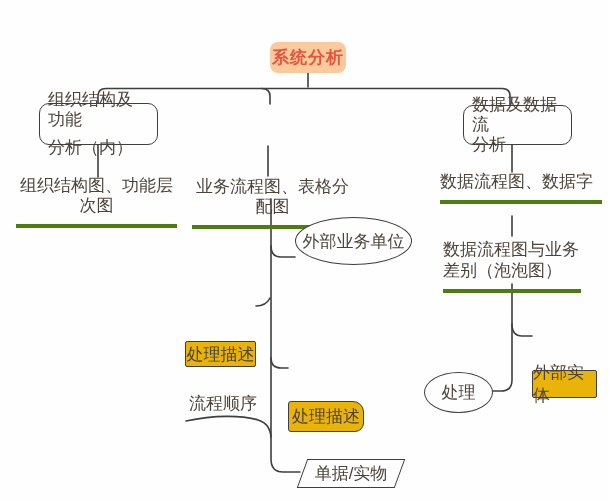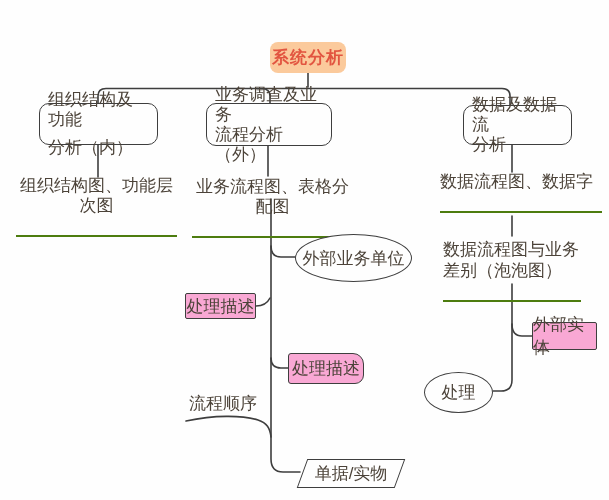--- a/index.html
+++ b/index.html
@@ -14,32 +14,32 @@
     background:#fbca9c;color:#e25540;border-radius:8px;
     display:flex;align-items:center;justify-content:center;
     font-weight:bold;letter-spacing:1px;
   }
   .branchbox{
     border:1.6px solid #3e3e3e;border-radius:10px;background:#fefefe;
     padding:2px 8px;line-height:20px;display:flex;flex-direction:column;justify-content:center;
   }
   .branchbox span{display:block;}
   .ulabel{
-    border-bottom:2px solid #4d7c0f;padding-bottom:19px;line-height:20px;
+    border-bottom:4px solid #4d7c0f;padding-bottom:8px;line-height:20px;
     text-align:center;background:transparent;
   }
   .ulabel.left-align{text-align:left;}
   .ulabel span{display:block;}
   .ellipse{
     border:1.4px solid #3e3e3e;border-radius:50%;background:#fefefe;
     display:flex;align-items:center;justify-content:center;
   }
   .rect{
-    border:1.4px solid #3e3e3e;border-radius:2px;background:#f9a8d4;
-    display:flex;align-items:center;justify-content:center;
+    border:1.4px solid #3e3e3e;border-radius:2px;background:#eab308;
+    display:flex;align-items:center;justify-content:center;margin-top:48px;
   }
   .rect.store{border-radius:3px 11px 9px 3px;}
   .plainlabel{line-height:18px;}
   .para-wrap{position:absolute;}
   .para-shape{
     position:absolute;left:0;top:0;width:100%;height:100%;
     border:1.4px solid #3e3e3e;background:#fefefe;
     transform:skewX(-20deg);box-sizing:border-box;
   }
   .para-label{
@@ -71,43 +71,39 @@
 
   <div class="node root" style="left:270px;top:42px;width:76px;height:31px;">
       <span>系统分析</span>
     </div>
 
   <div class="node branchbox" style="left:39px;top:103px;width:119px;height:42px;gap:8px;">
     <span>组织结构及功能</span>
     <span>分析（内）</span>
   </div>
 
-  <div class="node branchbox" style="left:206px;top:103px;width:126px;height:43px;">
-    <span>业务调查及业务</span>
-    <span>流程分析（外）</span>
-  </div>
 
   <div class="node branchbox" style="left:463px;top:105px;width:109px;height:40px;">
     <span>数据及数据流</span>
     <span>分析</span>
   </div>
 
   <div class="node ulabel" style="left:16px;top:176px;width:161px;">
       <span>组织结构图、功能层次图</span>
     </div>
 
   <div class="node ulabel" style="left:192px;top:177px;width:161px;">
       <span>业务流程图、表格分配图</span>
     </div>
 
   <div class="node ulabel left-align" style="left:440px;top:171px;width:162px;line-height:21px;">
     <span>数据流程图、数据字</span>
   </div>
 
-  <div class="node ellipse" style="left:295px;top:234px;width:117px;height:48px;">
+  <div class="node ellipse" style="left:295px;top:217px;width:117px;height:48px;">
       <span>外部业务单位</span>
     </div>
 
   <div class="node rect" style="left:185px;top:293px;width:71px;height:26px;">
       <span>处理描述</span>
     </div>
 
   <div class="node rect store" style="left:288px;top:353px;width:76px;height:31px;">
       <span>处理描述</span>
     </div>

